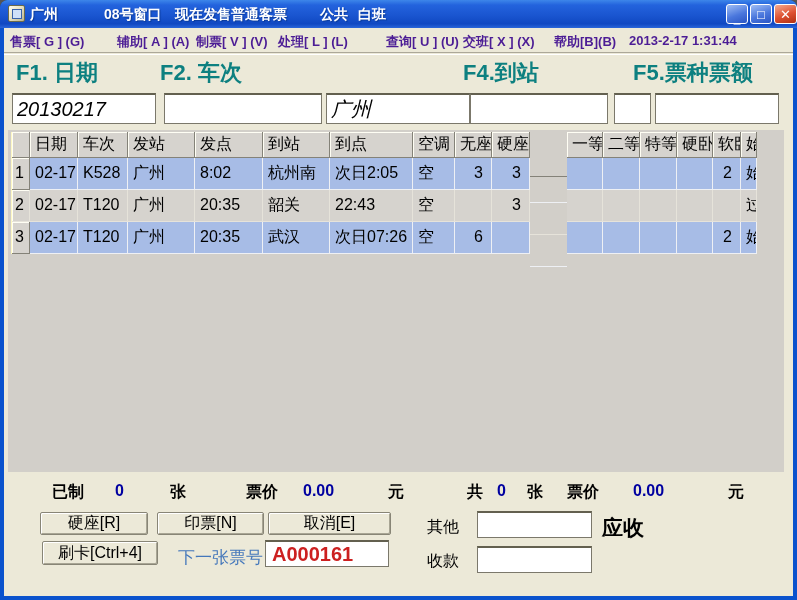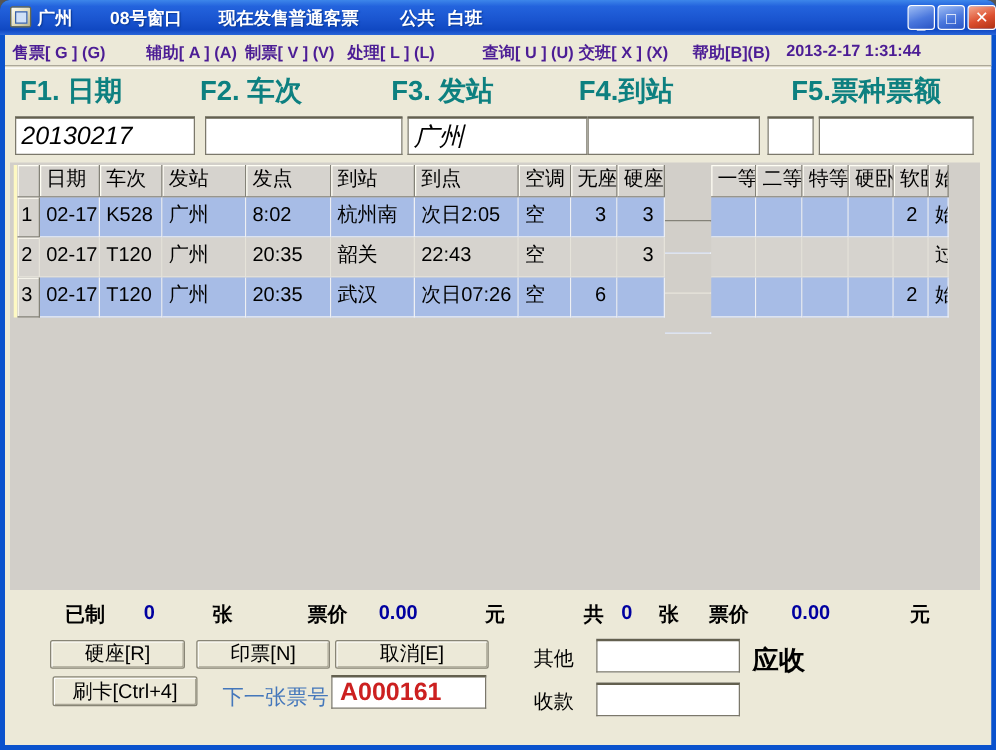--- a/index.html
+++ b/index.html
@@ -31,21 +31,21 @@
 
   
   .fkey{position:absolute;top:58px;font-size:22px;font-weight:bold;color:#0d8080;white-space:nowrap;}
 
   
   .field{position:absolute;top:93px;height:31px;background:#fff;border:1px solid #7b786b;border-top:2px solid #63604f;
     font-size:20px;color:#000;padding:0 4px;outline:none;font-style:italic;}
 
   
   .tablebg{position:absolute;left:8px;top:130px;width:776px;height:342px;background:#d2cfc9;}
-  .tblock{position:absolute;left:11px;top:132px;border-left:3px solid #fef9c3;}
+  .tblock{position:absolute;left:11px;top:132px;border-left:1px solid #fef9c3;}
   .thead,.trow{display:flex;}
   .thead{height:26px;}
   .trow{height:32px;cursor:pointer;}
   .hcell{background:#d6d3ce;border-right:1px solid #848278;border-bottom:1px solid #848278;
     box-shadow:inset 1px 1px 0 #fffef4;font-size:16px;color:#000;line-height:24px;padding-left:5px;
     overflow:hidden;white-space:nowrap;}
   .cell{font-size:16px;color:#000;line-height:30px;padding-left:5px;overflow:hidden;white-space:nowrap;
     border-right:1px solid #eef0f4;border-bottom:1px solid #eef0f4;}
   .numcell{background:#d6d3ce;border-right:1px solid #848278;border-bottom:1px solid #848278;
     box-shadow:inset 1px 1px 0 #fffef4;padding-left:3px;}
@@ -73,21 +73,21 @@
 </style>
 </head>
 <body>
 
 <div class="window">
   <div class="client"></div>
 
   <div class="titlebar">
     <div class="appicon"></div>
     <span style="left:30px">广州</span>
-    <span style="left:88px">08号窗口</span>
+    <span style="left:104px">08号窗口</span>
     <span style="left:175px">现在发售普通客票</span>
     <span style="left:320px">公共</span>
     <span style="left:358px">白班</span>
     <button class="winbtn btn-min">
         <i>_</i>
       </button>
     <button class="winbtn btn-max">
         <i>□</i>
       </button>
     <button class="winbtn btn-close">
@@ -102,21 +102,20 @@
     <span style="left:274px">处理[ L ] (L)</span>
     <span style="left:382px">查询[ U ] (U)</span>
     <span style="left:459px">交班[ X ] (X)</span>
     <span style="left:550px">帮助[B](B)</span>
     <span style="left:625px">2013-2-17 1:31:44</span>
   </div>
   <div class="groove"></div>
 
   <span class="fkey" style="left:16px">F1. 日期</span>
   <span class="fkey" style="left:160px">F2. 车次</span>
-  <span class="fkey" style="left:313px">F3. 发站</span>
   <span class="fkey" style="left:463px">F4.到站</span>
   <span class="fkey" style="left:633px">F5.票种票额</span>
 
   <input class="field" style="left: 12px; width: 144px;" value="20130217">
   <input class="field" style="left: 164px; width: 158px;" value="">
   <input class="field" style="left: 326px; width: 144px;" value="广州">
   <input class="field" style="left: 470px; width: 138px;" value="">
   <input class="field" style="left: 614px; width: 37px;" value="">
   <input class="field" style="left: 655px; width: 124px;" value="">
 

